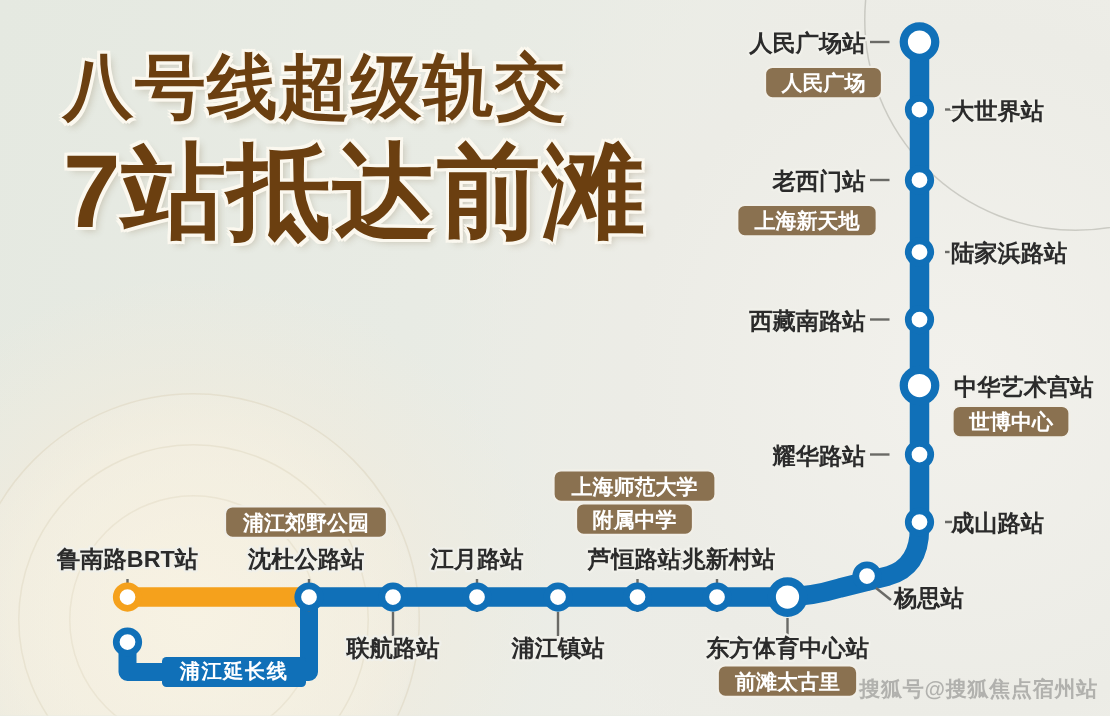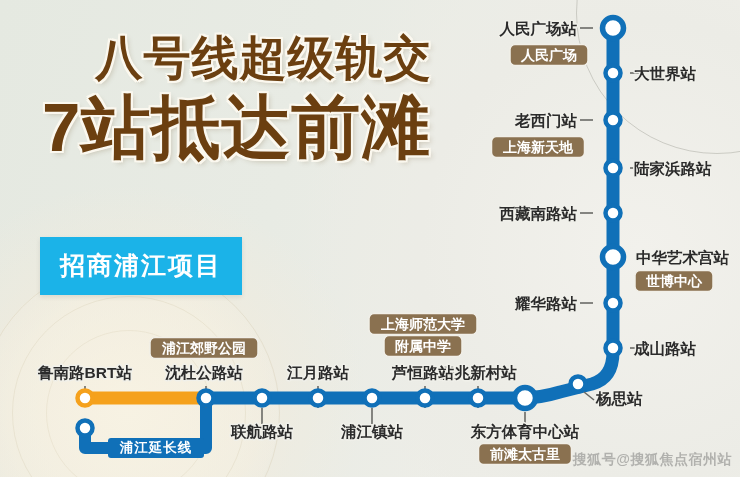--- a/index.html
+++ b/index.html
@@ -7,21 +7,20 @@
     width:740px;height:477px;overflow:hidden;
     font-family:"Liberation Sans","DejaVu Sans",sans-serif;
     background:#e8ebe4;
   }
   #poster{
     position:relative;width:740px;height:477px;overflow:hidden;
     background:
       radial-gradient(ellipse 330px 300px at 128px 400px, rgba(243,236,220,.95) 0%, rgba(243,236,220,.55) 42%, rgba(243,236,220,0) 72%),
       radial-gradient(ellipse 400px 420px at 640px 250px, #f2f1ec 0%, #ecece6 55%, rgba(236,236,230,0) 85%),
       linear-gradient(105deg,#e5e9e1 0%,#e8ebe4 38%,#eeeee8 70%,#f1f0ea 100%);
-    text-align: right;
   }
   
   .ring{position:absolute;border-radius:50%;border:1px solid rgba(214,204,180,.40);pointer-events:none;}
   .r1{width:300px;height:300px;left:-22px;top:262px;}
   .r2{width:232px;height:232px;left:12px;top:296px;border-color:rgba(214,204,180,.34);}
   .r3{width:164px;height:164px;left:46px;top:330px;border-color:rgba(214,204,180,.30);}
   .glow{position:absolute;width:300px;height:300px;left:-22px;top:262px;border-radius:50%;
         background:radial-gradient(circle,rgba(248,243,228,.85) 0%,rgba(248,243,228,.40) 55%,rgba(248,243,228,0) 78%);}
   
   .corner-arc{position:absolute;right:-118px;top:-128px;width:280px;height:280px;border-radius:50%;
@@ -85,21 +84,20 @@
   <div class="ring r1"></div>
   <div class="ring r2"></div>
   <div class="ring r3"></div>
   <div class="corner-arc"></div>
 
   <div class="headline">
     <div class="hl hl1">八号线超级轨交</div>
     <div class="hl hl2">7站抵达前滩</div>
   </div>
 
-  <div class="tag">招商浦江项目</div>
 
   <svg id="map" viewBox="0 0 740 477">
 
     <path d="M613,22 L613,352 Q613,378 592,384 L560,392 Q540,398 522,398 L206,398" fill="none" stroke="#1070b8" stroke-width="13" stroke-linecap="round" stroke-linejoin="round"></path>
 
     <path d="M85,398 L206,398" fill="none" stroke="#f5a11c" stroke-width="13" stroke-linecap="round"></path>
 
     <path d="M85,428 L85,448 L206,448 L206,398" fill="none" stroke="#1070b8" stroke-width="12" stroke-linecap="round" stroke-linejoin="round"></path>
 
     <g stroke="#6a6a66" stroke-width="1.6">

